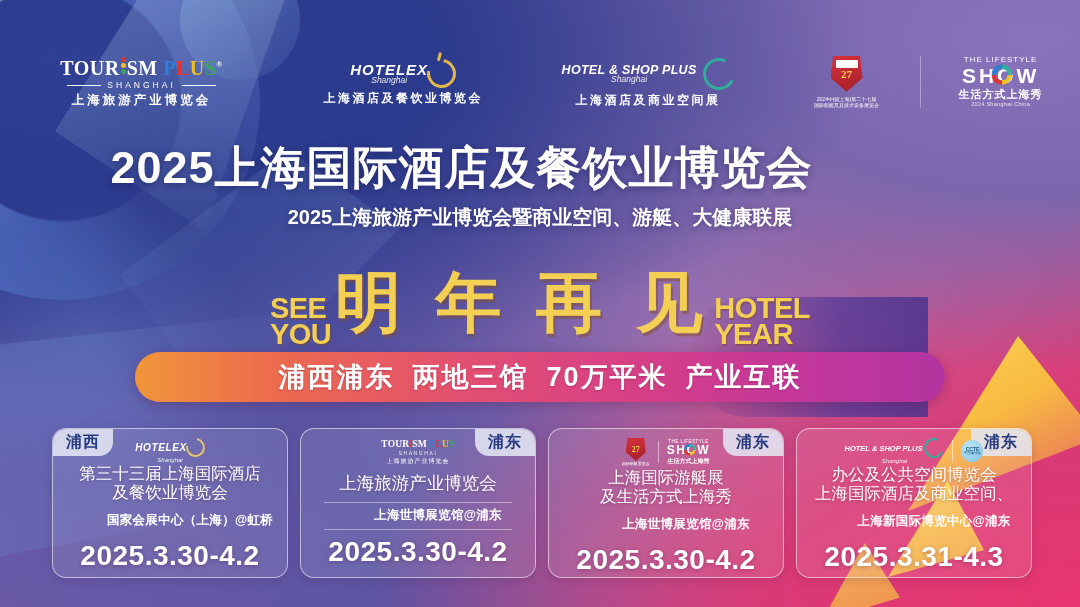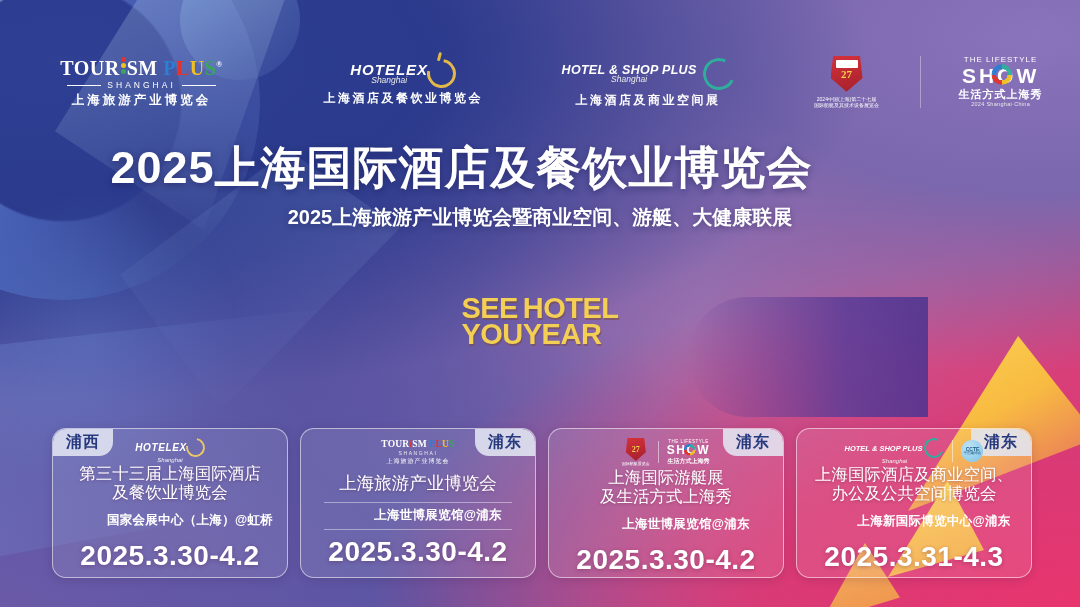--- a/index.html
+++ b/index.html
@@ -326,26 +326,32 @@
   </div>
 
   <div class="title1">2025上海国际酒店及餐饮业博览会</div>
   <div class="title2">2025上海旅游产业博览会暨商业空间、游艇、大健康联展</div>
 
   <div class="seeyou">
     <div class="sy-en">
       <span class="l1">SEE</span>
       <span class="l2">YOU</span>
     </div>
+    <div class="sy-cn">明 年 再 见</div>
     <div class="sy-en right">
       <span class="l1">HOTEL</span>
       <span class="l2">YEAR</span>
     </div>
   </div>
 
+  <div class="pill">
+    <div class="pill-text">
+      <span>浦西浦东</span><span class="gap"></span><span>两地三馆</span><span class="gap"></span><span>70万平米</span><span class="gap"></span><span>产业互联</span>
+    </div>
+  </div>
 
   <div class="cards">
 
     <div class="card">
       <div class="badge left">浦西</div>
       <div class="card-inner">
         <div class="card-logos">
           <div style="display:flex;flex-direction:column;align-items:center;">
             <div class="m-hotelex">
               <span class="w">HOTELEX</span>
@@ -424,22 +430,22 @@
             </div>
             <div class="m-sub">Shanghai</div>
           </div>
           <div class="divider"></div>
           <div class="m-ccte">
             <div class="a">CCTE</div>
               <div class="b">中国建博会</div>
           </div>
         </div>
         <div class="card-title t-2line">
+          <div>办公及公共空间博览会</div>
           <div>上海国际酒店及商业空间、</div>
-          <div>办公及公共空间博览会</div>
         </div>
         <div class="card-rule"></div>
         <div class="card-venue">上海新国际博览中心@浦东</div>
         <div class="card-rule"></div>
         <div class="card-date">2025.3.31-4.3</div>
       </div>
     </div>
 
   </div>
 </div>

